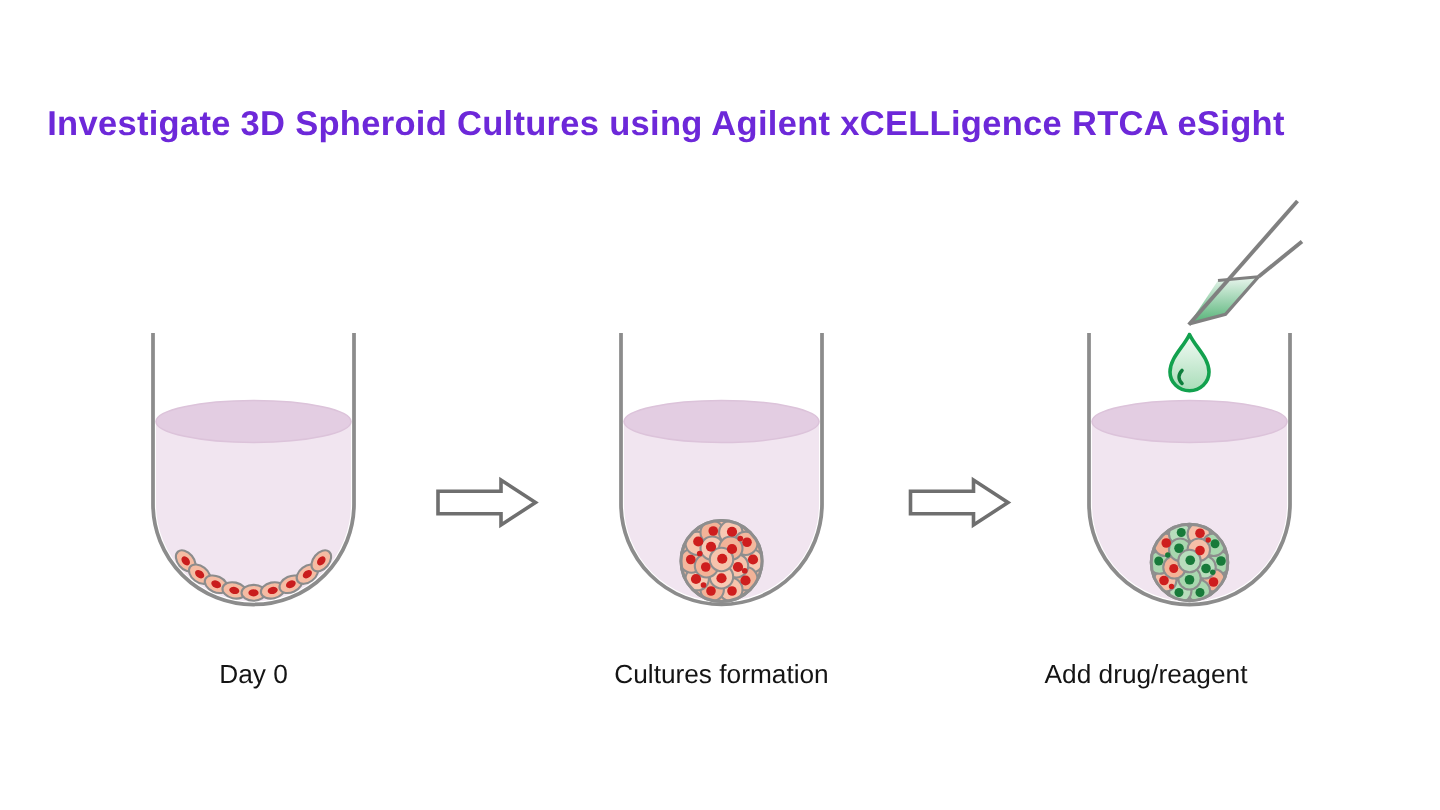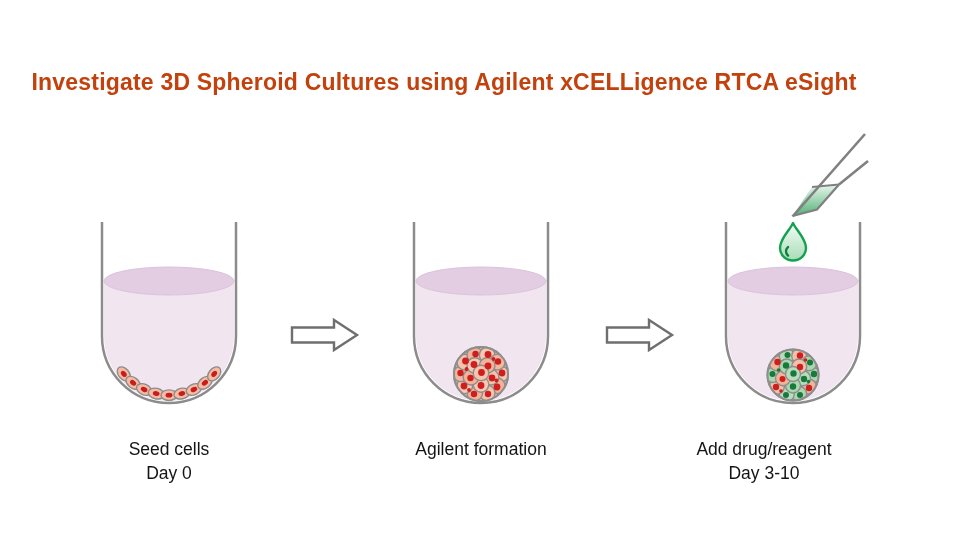--- a/index.html
+++ b/index.html
@@ -2,21 +2,21 @@
 <html><head>
 <meta charset="utf-8">
 <style>
   html,body{margin:0;padding:0;background:#ffffff;}
   .canvas{
     position:relative;width:960px;height:540px;background:#ffffff;overflow:hidden;
     font-family:"Liberation Sans","DejaVu Sans",sans-serif;
   }
   .title{
     position:absolute;top:69px;left:0;width:888px;text-align:center;
-    font-size:23px;font-weight:bold;color:#c2410c;letter-spacing:0.2px;
+    font-size:23px;font-weight:bold;color:#6d28d9;letter-spacing:0.2px;
   }
   .diagram-svg{position:absolute;top:0;left:0;}
   .caption{
     position:absolute;top:438px;width:260px;text-align:center;
     font-size:17.5px;line-height:23.5px;color:#141414;
   }
   .caption.c1{left:39px;}   
   .caption.c2{left:351px;}  
   .caption.c3{left:634px;}  
   .caption span{display:block;}
@@ -202,24 +202,22 @@
       </g>
 
       <g>
         <path d="M793,223 C789,231.5 780,238.5 780,248 a13,12.5 0 1 0 26,0 c0,-9.5 -9,-16.5 -13,-25 z" fill="url(#dropGrad)" stroke="#12A14E" stroke-width="2.4" stroke-linejoin="round"></path>
         <path d="M788,247 c-2.6,2.6 -2.6,6 0,8.6" fill="none" stroke="#0E7E3C" stroke-width="2.4" stroke-linecap="round"></path>
       </g>
     </g>
   </svg>
 
   <div class="caption c1">
-    <span>Seed cells</span>
     <span>Day 0</span>
   </div>
   <div class="caption c2">
-    <span>Agilent formation</span>
+    <span>Cultures formation</span>
   </div>
   <div class="caption c3">
     <span>Add drug/reagent</span>
-    <span>Day 3-10</span>
   </div>
 
 </div>
 
 </body></html>

